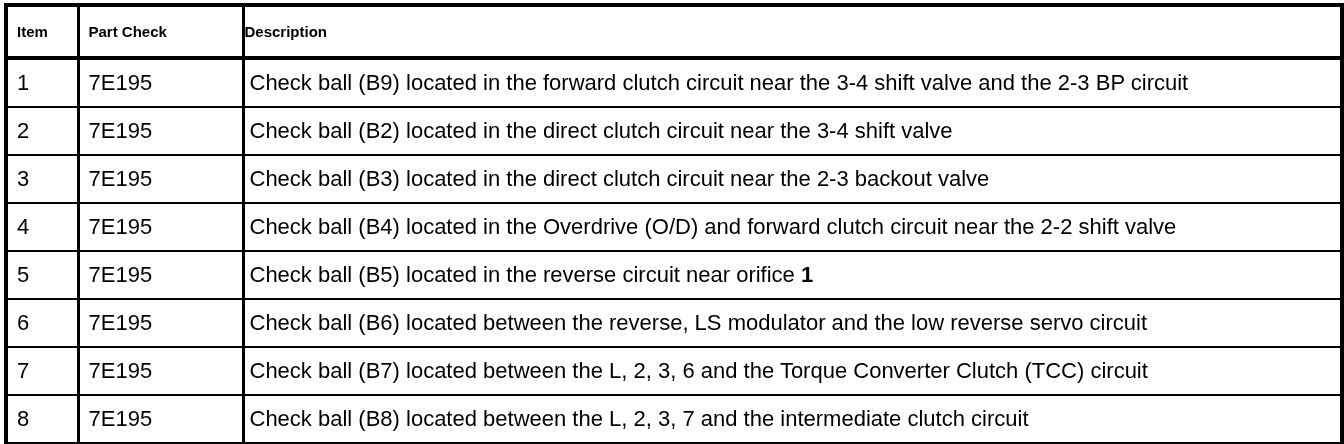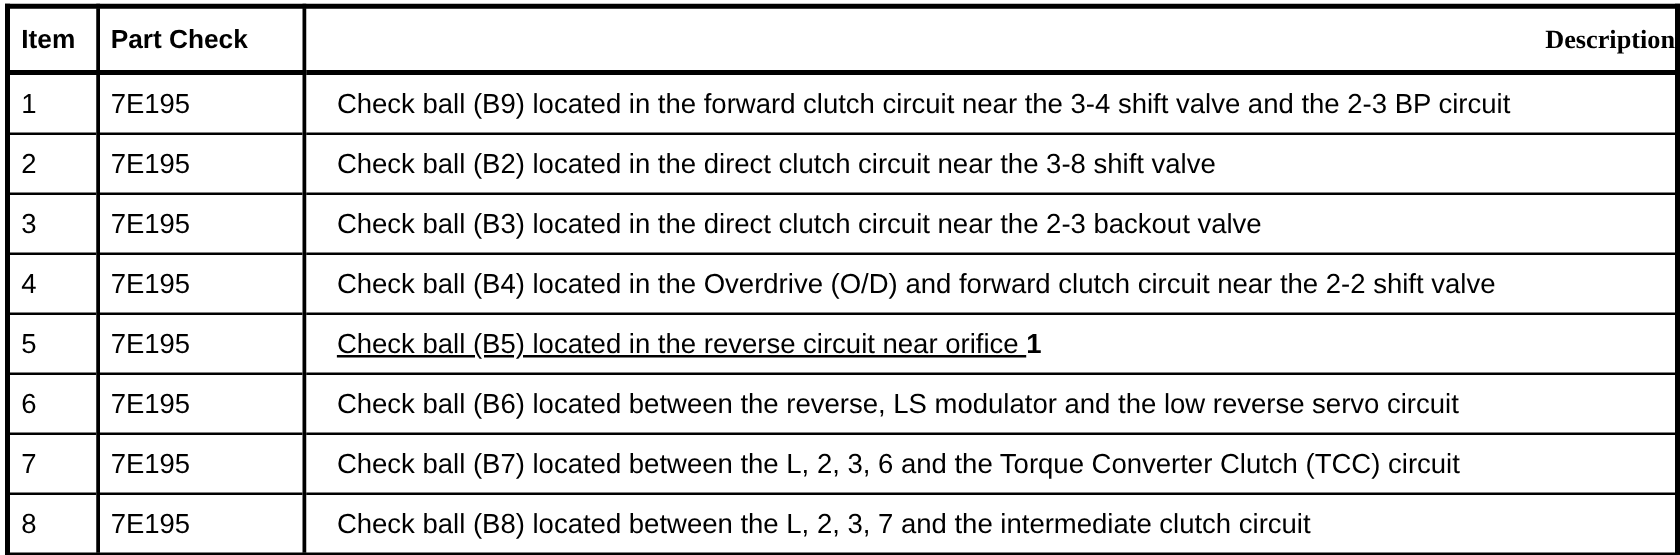--- a/index.html
+++ b/index.html
@@ -34,55 +34,54 @@
 
   col.col-item { width: 72px; }
   col.col-part { width: 165px; }
   col.col-desc { width: 1099px; }
 
   thead th {
     border-right: 3px solid #000000;
     border-bottom: 4px solid #000000;
     padding: 0 0 0 9px;
     height: 49px;
-    font-size: 21px;
+    font-size: 15px;
     font-weight: bold;
     text-align: left;
     vertical-align: middle;
     white-space: nowrap;
     letter-spacing: 0px;
   }
   thead th.desc-head {
     border-right: none;
-    text-align: right;
+    text-align: left;
     padding: 0;
-    font-family: Liberation Serif, serif;
   }
 
   tbody td {
     border-right: 3px solid #000000;
     border-bottom: 2px solid #000000;
     padding: 0 0 0 9px;
     height: 46px;
     font-size: 22px;
     font-weight: normal;
     text-align: left;
     vertical-align: middle;
     white-space: nowrap;
     overflow: hidden;
   }
   tbody td.cell-desc {
     border-right: none;
-    padding-left: 25px;
+    padding-left: 5px;
   }
   tbody tr:last-child td {
     border-bottom: none;
   }
 
-  .desc-text { display: inline; text-decoration: underline; }
+  .desc-text { display: inline; }
 </style>
 </head>
 <body>
 
 <div class="table-wrap">
   <table class="parts-table">
     <colgroup>
       <col class="col-item">
       <col class="col-part">
       <col class="col-desc">
@@ -96,21 +95,21 @@
     </thead>
     <tbody id="table-body">
         <tr>
           <td class="cell-item">1</td>
           <td class="cell-part-number">7E195</td>
           <td class="cell-desc">Check ball (B9) located in the forward clutch circuit near the 3-4 shift valve and the 2-3 BP circuit</td>
         </tr>
         <tr>
           <td class="cell-item">2</td>
           <td class="cell-part-number">7E195</td>
-          <td class="cell-desc">Check ball (B2) located in the direct clutch circuit near the 3-8 shift valve</td>
+          <td class="cell-desc">Check ball (B2) located in the direct clutch circuit near the 3-4 shift valve</td>
         </tr>
         <tr>
           <td class="cell-item">3</td>
           <td class="cell-part-number">7E195</td>
           <td class="cell-desc">Check ball (B3) located in the direct clutch circuit near the 2-3 backout valve</td>
         </tr>
         <tr>
           <td class="cell-item">4</td>
           <td class="cell-part-number">7E195</td>
           <td class="cell-desc">Check ball (B4) located in the Overdrive (O/D) and forward clutch circuit near the 2-2 shift valve</td>

